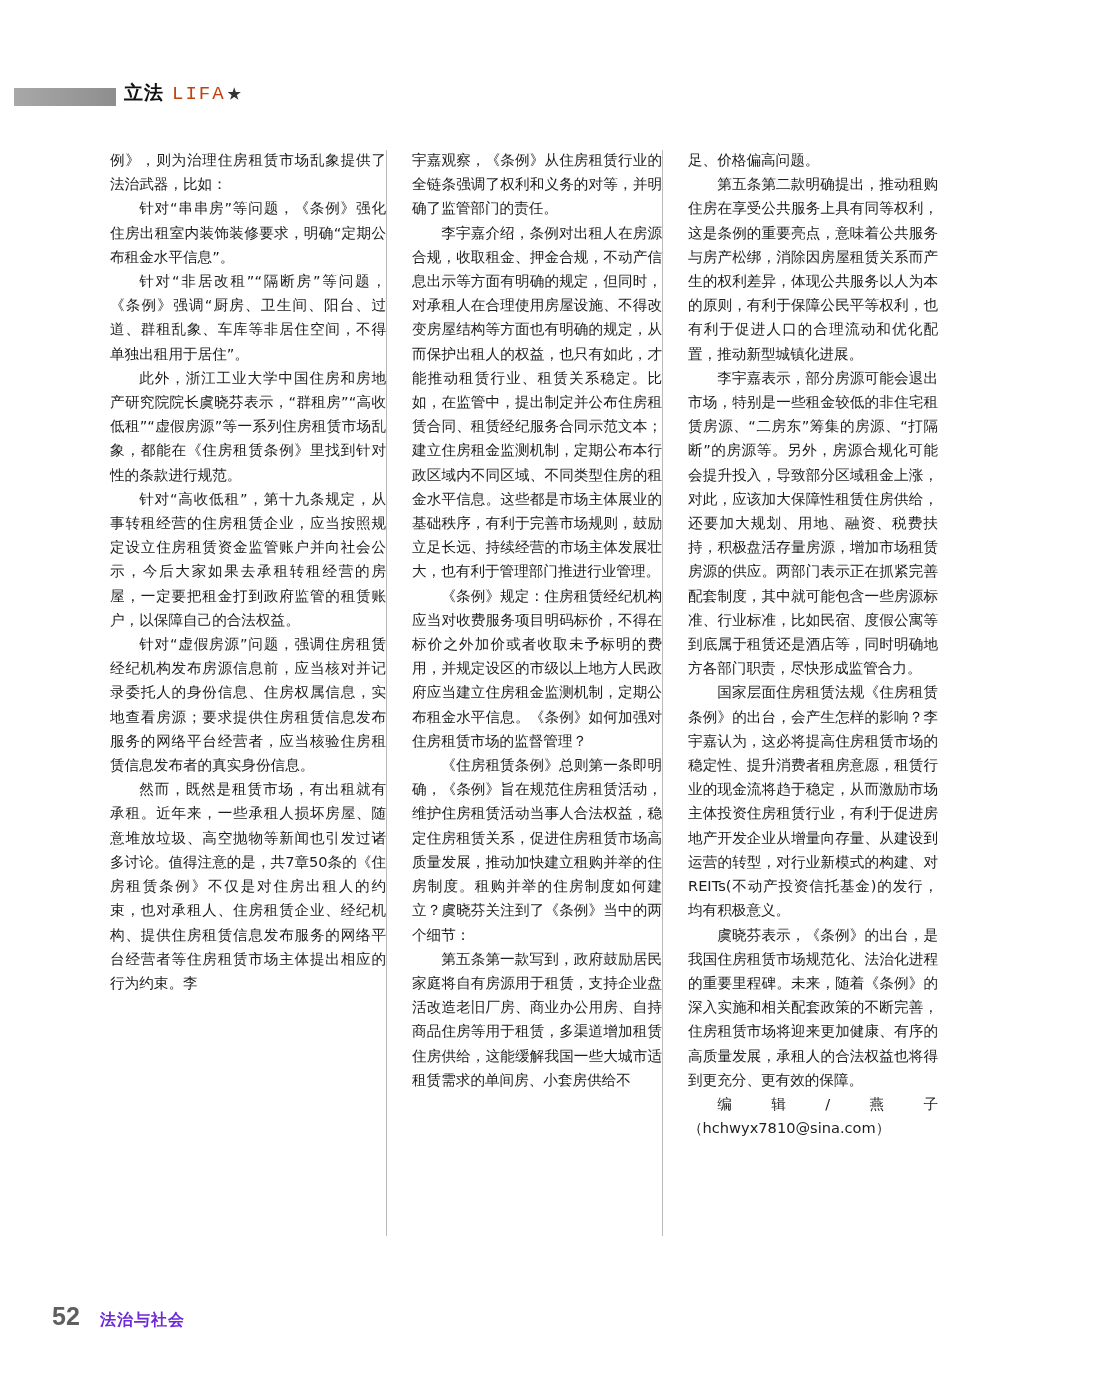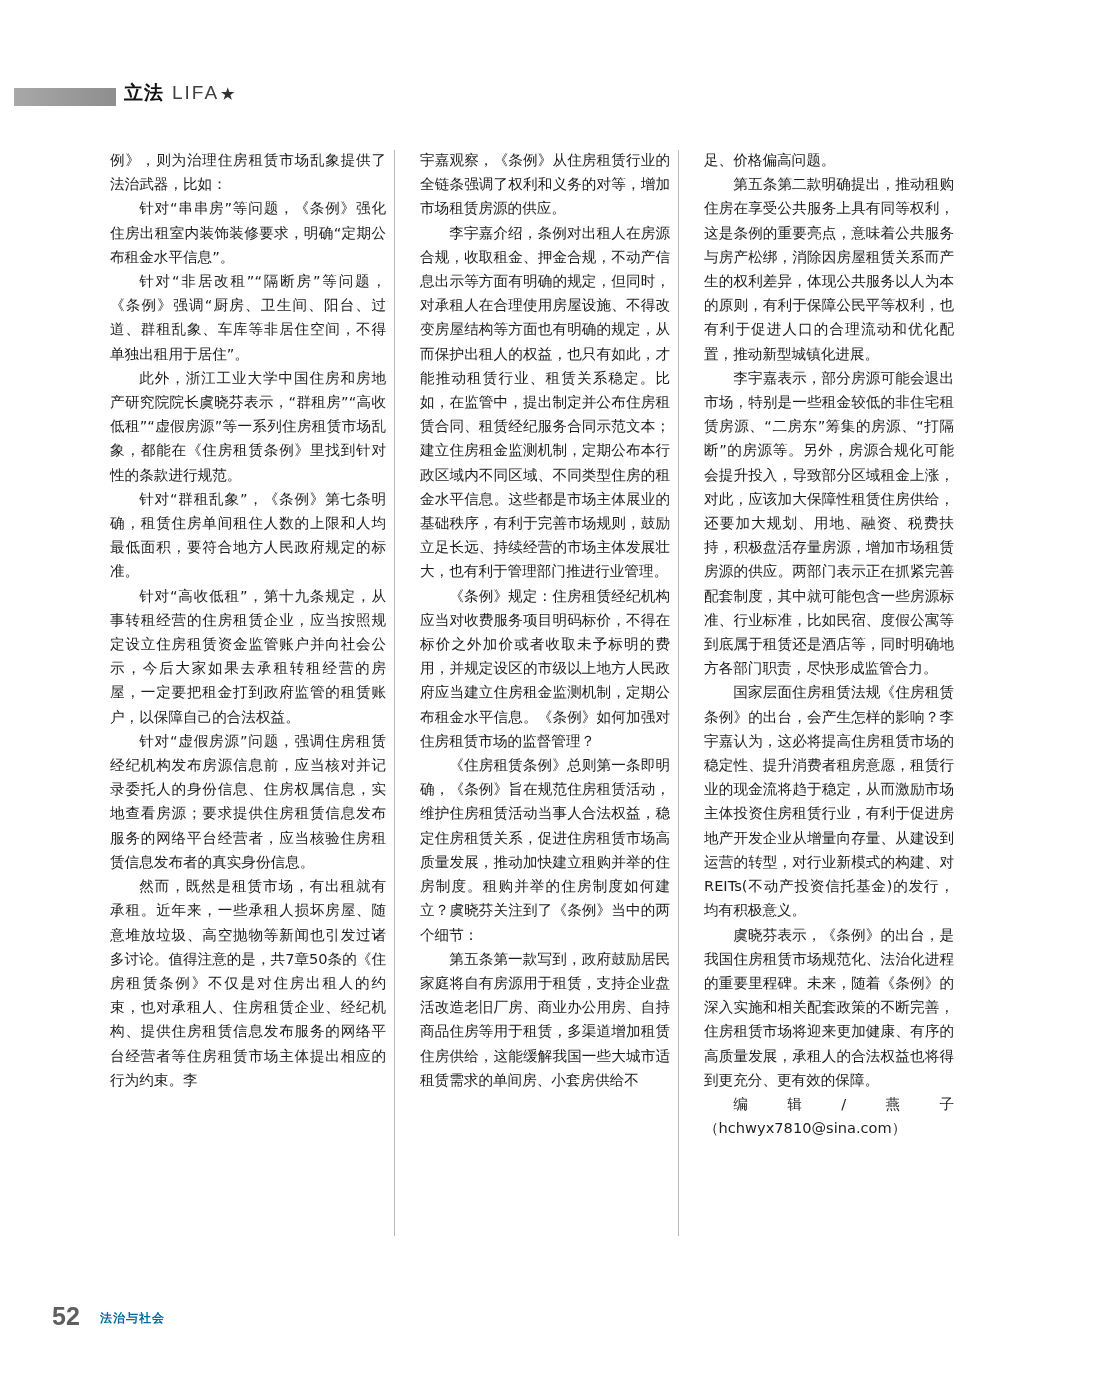--- a/index.html
+++ b/index.html
@@ -48,41 +48,41 @@
     letter-spacing: 1px;
     color: #111;
     white-space: nowrap;
   }
   .header-title .cn {
     font-family: "DejaVu Sans", "Liberation Sans", sans-serif;
     font-weight: bold;
     text-align: center;
   }
   .header-title .en {
-    font-family: Liberation Sans, sans-serif;
+    font-family: Liberation Mono, monospace;
     font-weight: normal;
-    color: #404040;
+    color: #c2410c;
     margin-left: 8px;
     letter-spacing: 2px;
   }
   .header-title .star {
     color: #333;
     font-size: 15px;
     margin-left: 2px;
   }
 
   
   .columns {
     position: absolute;
     top: 148px;
     left: 110px;
     width: 880px;
     height: 1100px;
     display: flex;
-    gap: 8px;
+    gap: 0;
   }
   .col {
     width: 276px;
     box-sizing: border-box;
     position: relative;
   }
   .col + .col {
     padding-left: 26px;
     margin-left: 0;
   }
@@ -133,23 +133,23 @@
     top: 0;
     font-size: 25px;
     font-weight: bold;
     color: #5f5f5f;
     font-family: "Liberation Sans", sans-serif;
   }
   .footer-name {
     position: absolute;
     left: 100px;
     top: 8px;
-    font-size: 12px;
-    font-weight: bold;
-    color: #0369a1;
+    font-size: 16px;
+    font-weight: bold;
+    color: #6d28d9;
     font-family: "DejaVu Sans", "Liberation Sans", sans-serif;
     letter-spacing: 1px;
   }
 </style>
 </head>
 <body>
 
 <div class="page">
 
   <div class="header">
@@ -159,29 +159,28 @@
     </div>
   </div>
 
   <div class="columns">
 
     <div class="col">
       <p class="noindent">例》，则为治理住房租赁市场乱象提供了法治武器，比如：</p>
       <p>针对“串串房”等问题，《条例》强化住房出租室内装饰装修要求，明确“定期公布租金水平信息”。</p>
       <p>针对“非居改租”“隔断房”等问题，《条例》强调“厨房、卫生间、阳台、过道、群租乱象、车库等非居住空间，不得单独出租用于居住”。</p>
       <p>此外，浙江工业大学中国住房和房地产研究院院长虞晓芬表示，“群租房”“高收低租”“虚假房源”等一系列住房租赁市场乱象，都能在《住房租赁条例》里找到针对性的条款进行规范。</p>
-      <p>针对“群租乱象”，《条例》第七条明确，租赁住房单间租住人数的上限和人均最低面积，要符合地方人民政府规定的标准。</p>
       <p>针对“高收低租”，第十九条规定，从事转租经营的住房租赁企业，应当按照规定设立住房租赁资金监管账户并向社会公示，今后大家如果去承租转租经营的房屋，一定要把租金打到政府监管的租赁账户，以保障自己的合法权益。</p>
       <p>针对“虚假房源”问题，强调住房租赁经纪机构发布房源信息前，应当核对并记录委托人的身份信息、住房权属信息，实地查看房源；要求提供住房租赁信息发布服务的网络平台经营者，应当核验住房租赁信息发布者的真实身份信息。</p>
       <p>然而，既然是租赁市场，有出租就有承租。近年来，一些承租人损坏房屋、随意堆放垃圾、高空抛物等新闻也引发过诸多讨论。值得注意的是，共7章50条的《住房租赁条例》不仅是对住房出租人的约束，也对承租人、住房租赁企业、经纪机构、提供住房租赁信息发布服务的网络平台经营者等住房租赁市场主体提出相应的行为约束。李</p>
     </div>
 
     <div class="col">
       <div class="col-sep"></div>
-      <p class="noindent">宇嘉观察，《条例》从住房租赁行业的全链条强调了权利和义务的对等，增加市场租赁房源的供应。</p>
+      <p class="noindent">宇嘉观察，《条例》从住房租赁行业的全链条强调了权利和义务的对等，并明确了监管部门的责任。</p>
       <p>李宇嘉介绍，条例对出租人在房源合规，收取租金、押金合规，不动产信息出示等方面有明确的规定，但同时，对承租人在合理使用房屋设施、不得改变房屋结构等方面也有明确的规定，从而保护出租人的权益，也只有如此，才能推动租赁行业、租赁关系稳定。比如，在监管中，提出制定并公布住房租赁合同、租赁经纪服务合同示范文本；建立住房租金监测机制，定期公布本行政区域内不同区域、不同类型住房的租金水平信息。这些都是市场主体展业的基础秩序，有利于完善市场规则，鼓励立足长远、持续经营的市场主体发展壮大，也有利于管理部门推进行业管理。</p>
       <p>《条例》规定：住房租赁经纪机构应当对收费服务项目明码标价，不得在标价之外加价或者收取未予标明的费用，并规定设区的市级以上地方人民政府应当建立住房租金监测机制，定期公布租金水平信息。《条例》如何加强对住房租赁市场的监督管理？</p>
       <p>《住房租赁条例》总则第一条即明确，《条例》旨在规范住房租赁活动，维护住房租赁活动当事人合法权益，稳定住房租赁关系，促进住房租赁市场高质量发展，推动加快建立租购并举的住房制度。租购并举的住房制度如何建立？虞晓芬关注到了《条例》当中的两个细节：</p>
       <p>第五条第一款写到，政府鼓励居民家庭将自有房源用于租赁，支持企业盘活改造老旧厂房、商业办公用房、自持商品住房等用于租赁，多渠道增加租赁住房供给，这能缓解我国一些大城市适租赁需求的单间房、小套房供给不</p>
     </div>
 
     <div class="col">
       <div class="col-sep"></div>
       <p class="noindent">足、价格偏高问题。</p>
       <p>第五条第二款明确提出，推动租购住房在享受公共服务上具有同等权利，这是条例的重要亮点，意味着公共服务与房产松绑，消除因房屋租赁关系而产生的权利差异，体现公共服务以人为本的原则，有利于保障公民平等权利，也有利于促进人口的合理流动和优化配置，推动新型城镇化进展。</p>

